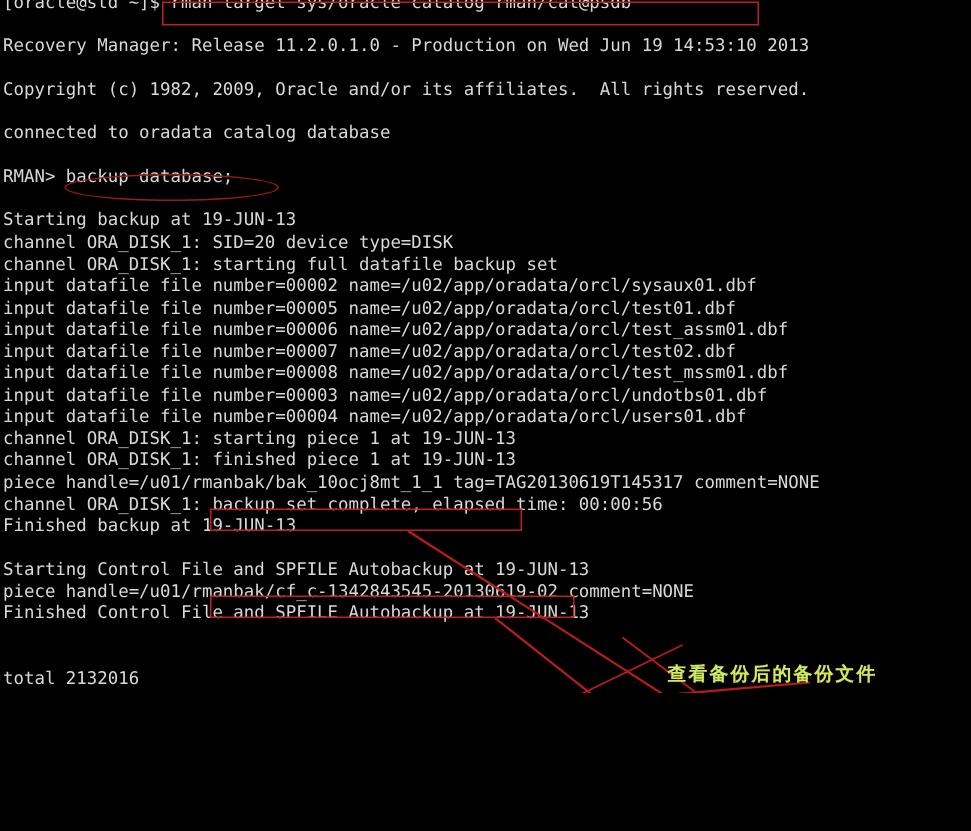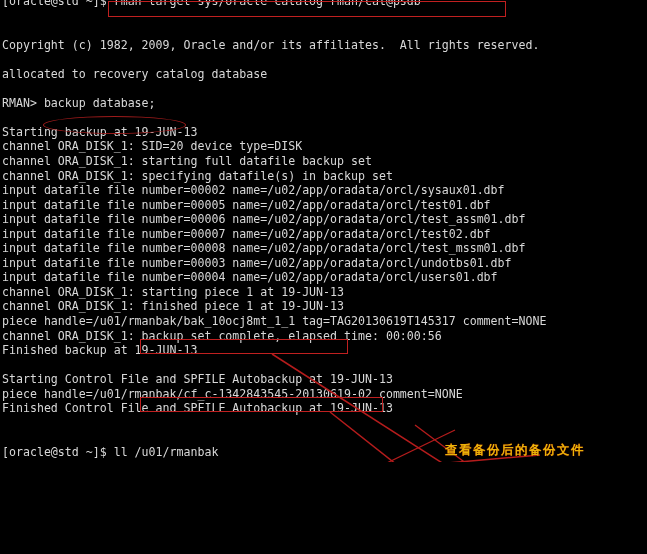--- a/index.html
+++ b/index.html
@@ -49,67 +49,66 @@
     box-sizing: border-box;
   }
   .anno-ellipse {
     position: absolute;
     border: 1.4px solid #9e1b1b;
     border-radius: 50%;
     box-sizing: border-box;
   }
   .cjk-note {
     position: absolute;
-    color: #eab308;
-    font-family: Liberation Sans, sans-serif;
+    color: #bef264;
+    font-family: Liberation Mono, monospace;
     font-size: 12.5px;
     font-weight: bold;
     letter-spacing: 1.5px;
     white-space: nowrap;
     text-shadow: 0 0 1px #8a0000;
   }
 </style>
 </head>
 <body>
 
 <div id="terminal">
 
   <div class="lines">
     <div class="ln">[oracle@std ~]$ rman target sys/oracle catalog rman/cat@psdb</div>
     <div class="ln blank">&nbsp;</div>
+    <div class="ln">Recovery Manager: Release 11.2.0.1.0 - Production on Wed Jun 19 14:53:10 2013</div>
     <div class="ln blank">&nbsp;</div>
     <div class="ln">Copyright (c) 1982, 2009, Oracle and/or its affiliates.  All rights reserved.</div>
     <div class="ln blank">&nbsp;</div>
-    <div class="ln">allocated to recovery catalog database</div>
+    <div class="ln">connected to oradata catalog database</div>
     <div class="ln blank">&nbsp;</div>
     <div class="ln">RMAN&gt; backup database;</div>
     <div class="ln blank">&nbsp;</div>
     <div class="ln">Starting backup at 19-JUN-13</div>
     <div class="ln">channel ORA_DISK_1: SID=20 device type=DISK</div>
     <div class="ln">channel ORA_DISK_1: starting full datafile backup set</div>
-    <div class="ln">channel ORA_DISK_1: specifying datafile(s) in backup set</div>
     <div class="ln">input datafile file number=00002 name=/u02/app/oradata/orcl/sysaux01.dbf</div>
     <div class="ln">input datafile file number=00005 name=/u02/app/oradata/orcl/test01.dbf</div>
     <div class="ln">input datafile file number=00006 name=/u02/app/oradata/orcl/test_assm01.dbf</div>
     <div class="ln">input datafile file number=00007 name=/u02/app/oradata/orcl/test02.dbf</div>
     <div class="ln">input datafile file number=00008 name=/u02/app/oradata/orcl/test_mssm01.dbf</div>
     <div class="ln">input datafile file number=00003 name=/u02/app/oradata/orcl/undotbs01.dbf</div>
     <div class="ln">input datafile file number=00004 name=/u02/app/oradata/orcl/users01.dbf</div>
     <div class="ln">channel ORA_DISK_1: starting piece 1 at 19-JUN-13</div>
     <div class="ln">channel ORA_DISK_1: finished piece 1 at 19-JUN-13</div>
     <div class="ln">piece handle=/u01/rmanbak/bak_10ocj8mt_1_1 tag=TAG20130619T145317 comment=NONE</div>
     <div class="ln">channel ORA_DISK_1: backup set complete, elapsed time: 00:00:56</div>
     <div class="ln">Finished backup at 19-JUN-13</div>
     <div class="ln blank">&nbsp;</div>
     <div class="ln">Starting Control File and SPFILE Autobackup at 19-JUN-13</div>
     <div class="ln">piece handle=/u01/rmanbak/cf_c-1342843545-20130619-02 comment=NONE</div>
     <div class="ln">Finished Control File and SPFILE Autobackup at 19-JUN-13</div>
     <div class="ln blank">&nbsp;</div>
     <div class="ln blank">&nbsp;</div>
-    <div class="ln">[oracle@std ~]$ ll /u01/rmanbak</div>
     <div class="ln">total 2132016</div>
 
     <div class="ln"><span>-rw-r----- 1 oracle oinstall 1081434112 Jun 19 11:20 </span><span class="fn-green">bak_0uocis6e_1_1</span></div>
 
   </div>
 
   <div id="annotations">
 
     <div class="anno-box" style="left:108px; top:1px; width:398px; height:16px;"></div>
 

